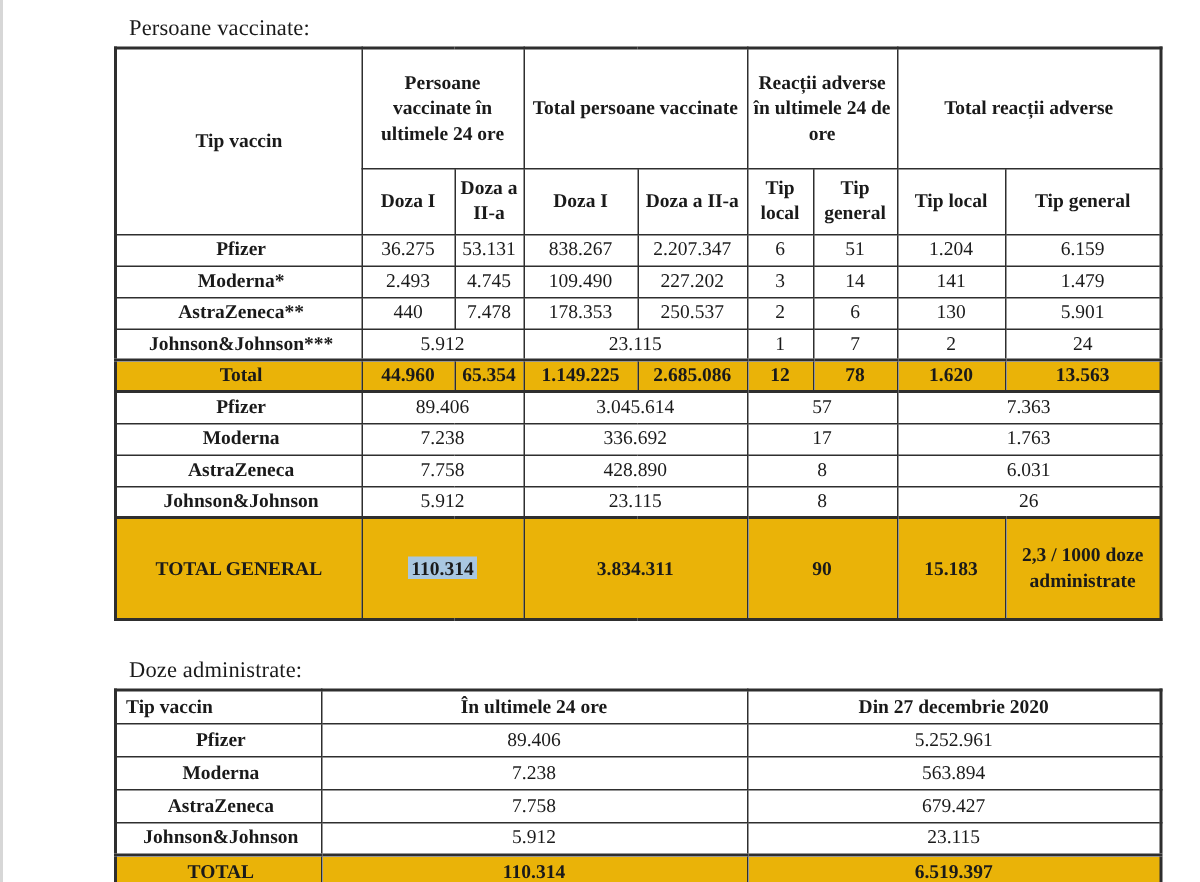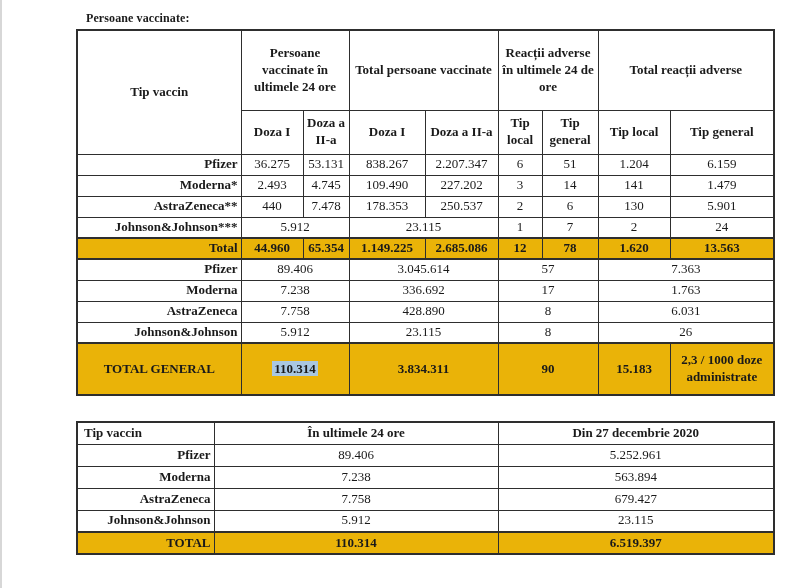--- a/index.html
+++ b/index.html
@@ -12,51 +12,51 @@
     overflow:hidden;
   }
   .page-edge {
     position:absolute; left:0; top:0; width:2px; height:588px;
     background:#d7d7d7;
   }
   .content {
     position:absolute; left:76px; top:11px; width:697px;
   }
   .section-title {
-    font-size:12px; font-weight:bold;
+    font-size:15px; font-weight:normal;
     margin:0 0 3px 10px;
     letter-spacing:0.1px;
   }
   table {
     border-collapse:collapse;
     table-layout:fixed;
     width:697px;
     border:2px solid #2e2e2e;
   }
   td, th {
     border:1px solid #2e2e2e;
     font-size:13px;
     line-height:1.28;
     text-align:center;
     vertical-align:middle;
     padding:1px 3px;
     overflow:hidden;
   }
   th { font-weight:bold; }
   td.lbl {
-    text-align:right;
+    text-align:center;
     font-weight:bold;
     padding-left:6px;
   }
   tr.h1 { height:80px; }
   tr.h2 { height:44px; }
   tr.data { height:21px; }
   tr.shaded td { background:#eab308; font-weight:bold; }
   tr.thick-top td { border-top-width:2px; }
-  tr.tg-row { height:52px; }
+  tr.tg-row { height:68px; }
   .hl {
     background:#a9c7e1;
     padding:0 2px;
   }
   .t2 tr.data { height:22px; }
   .t2 th.lblh { text-align:left; padding-left:6px; }
   .section2 { margin-top:25px; }
 </style>
 </head>
 <body>
@@ -190,20 +190,21 @@
         <td colspan="2">3.834.311</td>
         <td colspan="2">90</td>
         <td>15.183</td>
         <td>2,3 / 1000 doze administrate</td>
       </tr>
     </tbody>
       </table>
   </div>
 
   <div class="section2">
+    <p class="section-title">Doze administrate:</p>
 
     <table class="t2">
       <colgroup>
         <col style="width:137px">
           <col style="width:284px">
           <col style="width:276px">
       </colgroup>
       <tbody>
           <tr class="data">
         <th class="lblh">Tip vaccin</th>

